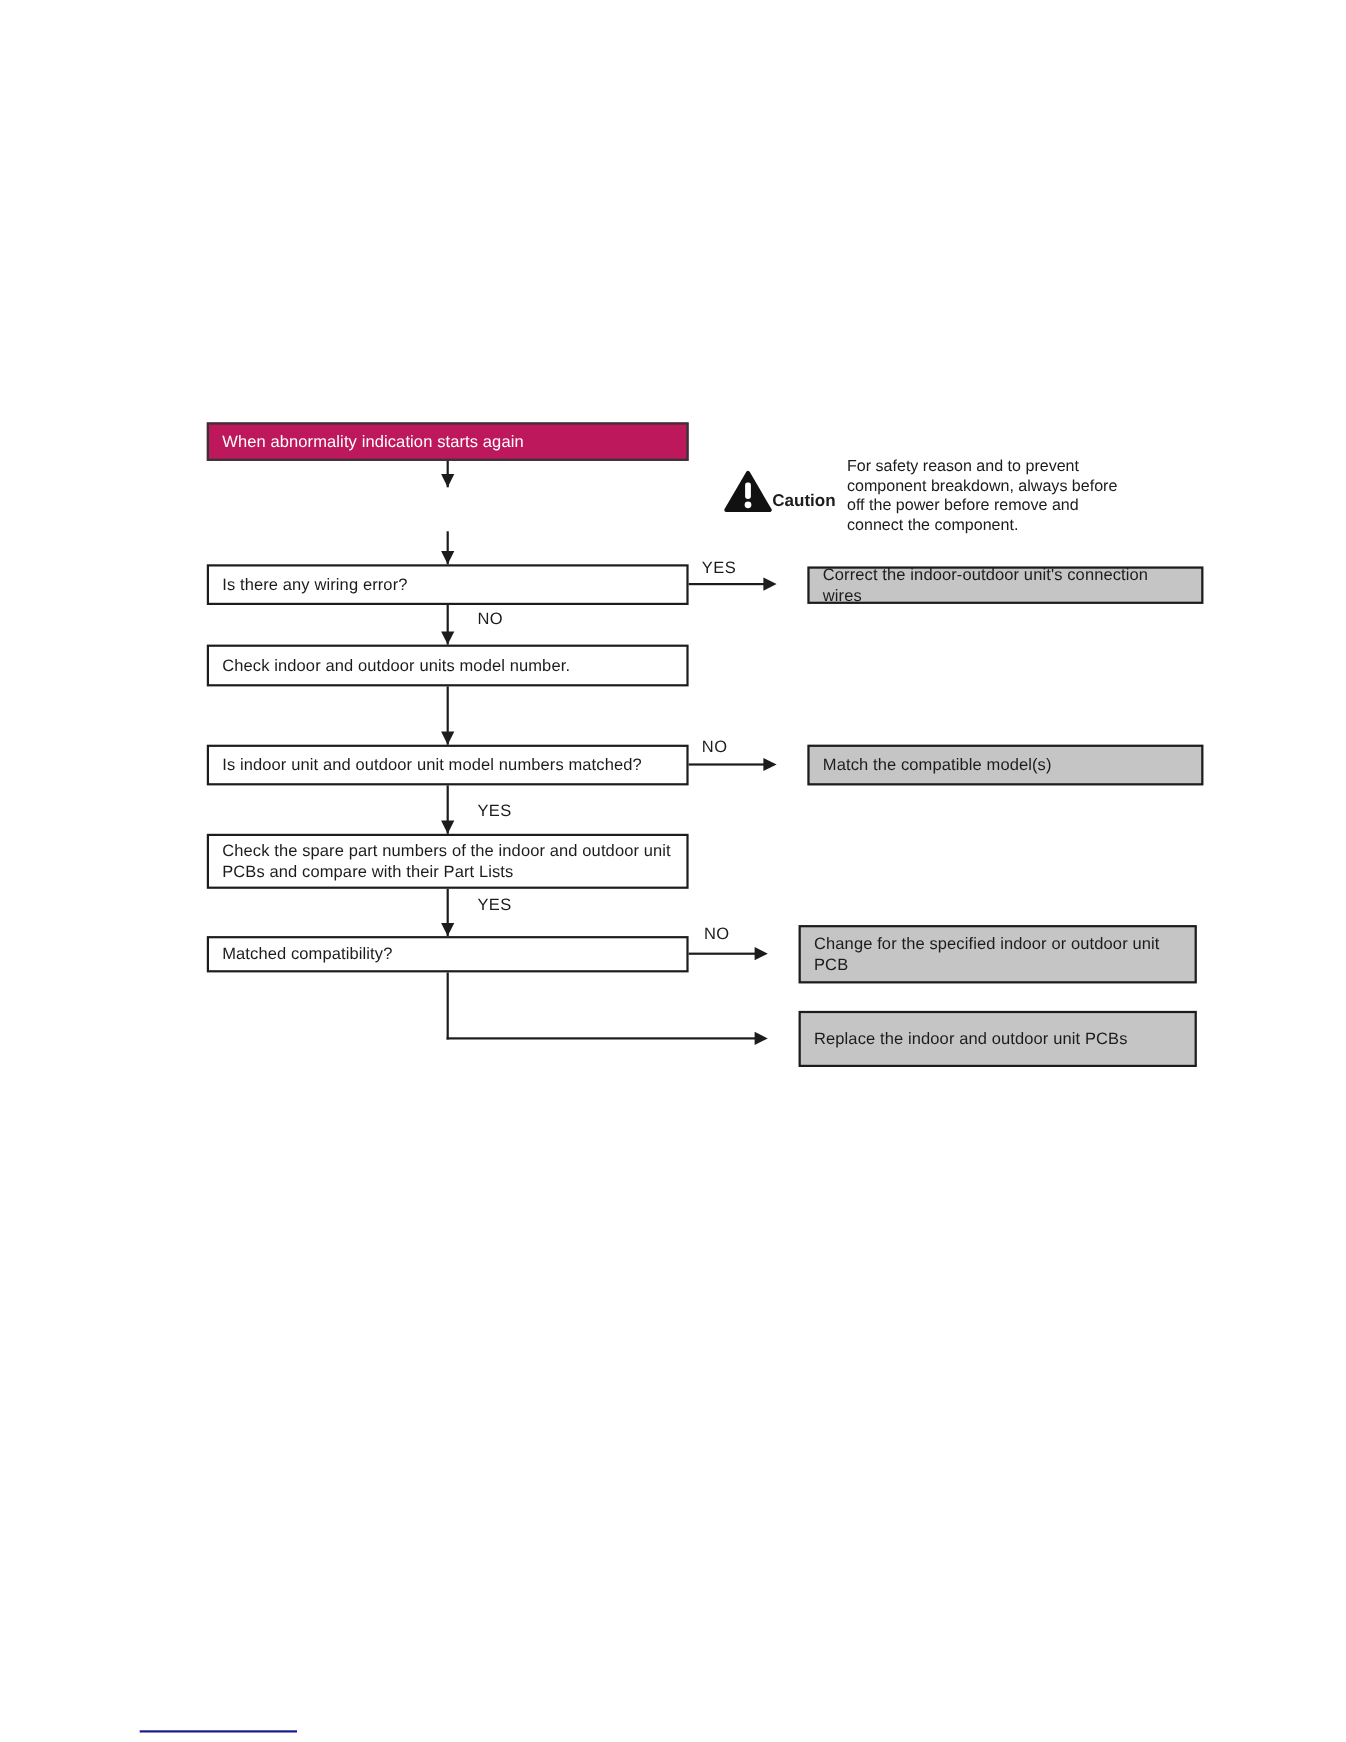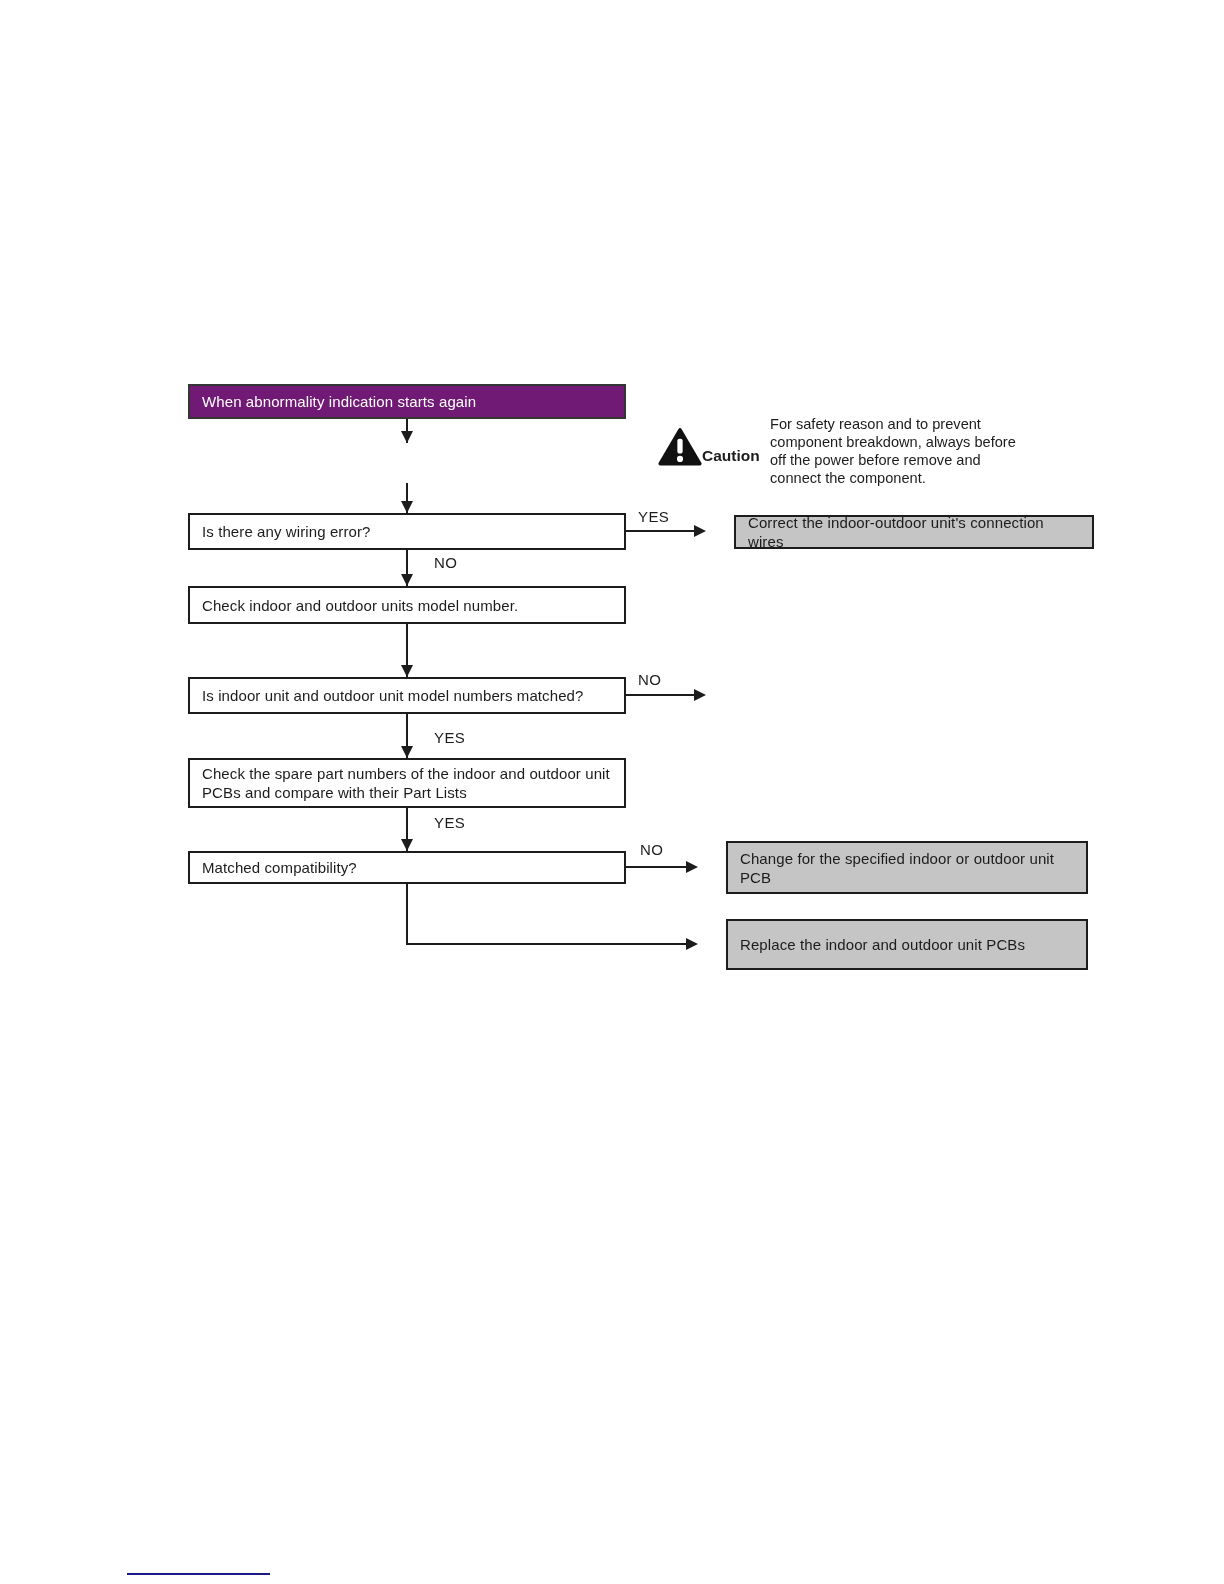--- a/index.html
+++ b/index.html
@@ -22,21 +22,21 @@
     border: 2px solid #1c1c1c;
     background: #ffffff;
     display: flex;
     align-items: center;
     padding: 4px 12px;
     font-size: 15px;
     line-height: 19px;
     letter-spacing: 0.1px;
   }
   .node.dark {
-    background: #701a75;
+    background: #be185d;
     border-color: #353535;
     color: #ffffff;
   }
   .node.gray {
     background: #c5c5c5;
     border-color: #1c1c1c;
     margin-left: 28px;
   }
   .vline {
     position: absolute;
@@ -112,20 +112,23 @@
   </div>
 
   <div class="node" style="left:188px; top:851px; width:438px; height:33px;">
     <span>Matched compatibility?</span>
   </div>
 
   <div class="node gray" style="left:706px; top:515px; width:360px; height:34px;">
     <span>Correct the indoor-outdoor unit's connection wires</span>
   </div>
 
+  <div class="node gray" style="left:706px; top:677px; width:360px; height:37px;">
+    <span>Match the compatible model(s)</span>
+  </div>
 
   <div class="node gray" style="left:698px; top:841px; width:362px; height:53px;">
     <span>Change for the specified indoor or outdoor unit PCB</span>
   </div>
 
   <div class="node gray" style="left:698px; top:919px; width:362px; height:51px;">
     <span>Replace the indoor and outdoor unit PCBs</span>
   </div>
 
   <div class="vline" style="left:406px; top:419px; height:24px;"></div>

